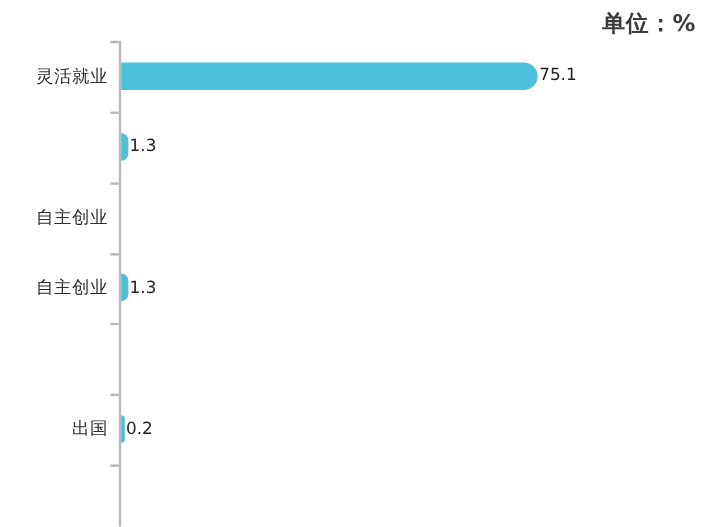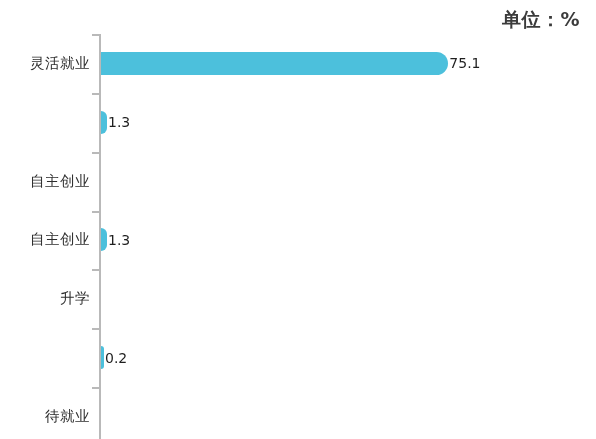--- a/index.html
+++ b/index.html
@@ -137,27 +137,26 @@
           <div class="cat-label">自主创业</div>
         </div>
         <div class="row" style="top: 176.571px; height: 58.8571px;">
           <div class="cat-label">自主创业</div>
           <div class="bar-wrap">
             <div class="bar" style="width: 6.0125px; background: rgb(76, 192, 220);"></div>
             <span class="bar-value">1.3</span>
           </div>
         </div>
         <div class="row" style="top: 235.429px; height: 58.8571px;">
-          <div class="cat-label">升学</div>
         </div>
         <div class="row" style="top: 294.286px; height: 58.8571px;">
+          <div class="cat-label">出国</div>
           <div class="bar-wrap">
             <div class="bar" style="width: 3px; background: rgb(76, 192, 220);"></div>
             <span class="bar-value">0.2</span>
           </div>
         </div>
         <div class="row" style="top: 353.143px; height: 58.8571px;">
-          <div class="cat-label">待就业</div>
         </div>
       </div>
   </div>
 
 </div>
 
 </body></html>

